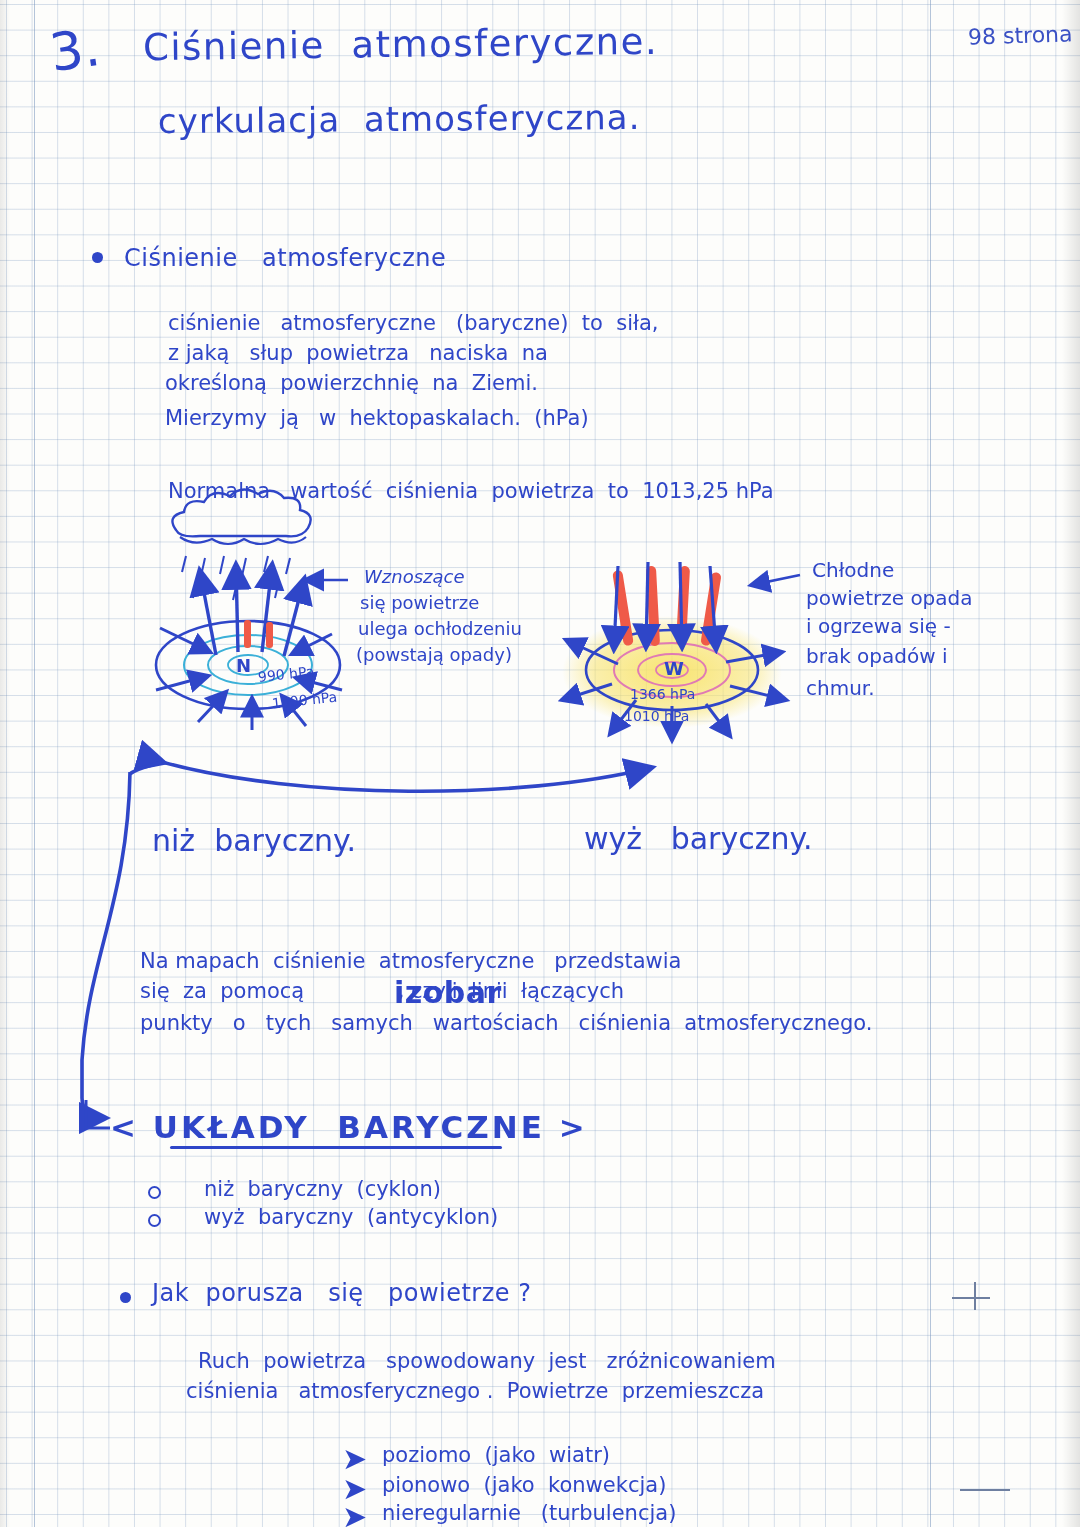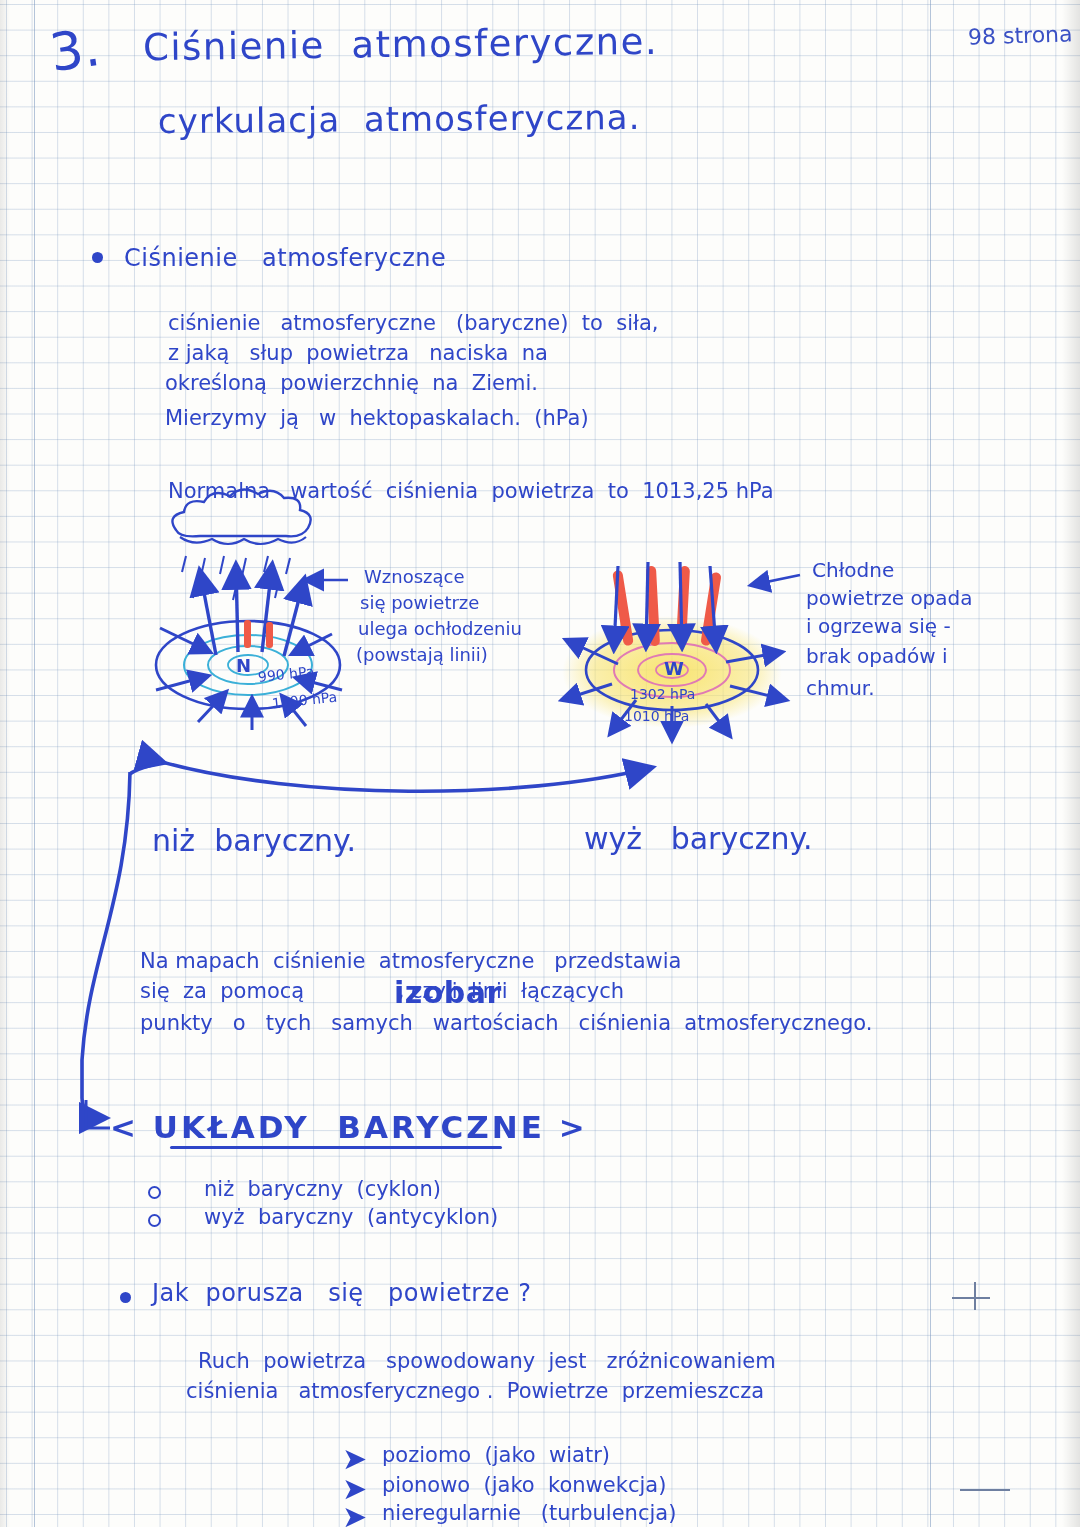--- a/index.html
+++ b/index.html
@@ -236,37 +236,37 @@
 
     <path d="M86,1100 L86,1128 L110,1128" fill="none" stroke="#2f46c8" stroke-width="3"></path>
 
     <g stroke="#6e7fa0" stroke-width="2" fill="none">
       <line x1="952" y1="1298" x2="990" y2="1298"></line>
       <line x1="975" y1="1282" x2="975" y2="1310"></line>
       <line x1="960" y1="1490" x2="1010" y2="1490"></line>
     </g>
   </svg>
 
-  <div class="ink t18" style="left:364px; top:566px;">Wznoszące</div>
+  <div class="ink t18" style="left:364px; top:566px;font-style:italic;">Wznoszące</div>
   <div class="ink t18" style="left:360px; top:592px;">się powietrze</div>
   <div class="ink t18" style="left:358px; top:618px;">ulega ochłodzeniu</div>
-  <div class="ink t18" style="left:356px; top:644px;">(powstają linii)</div>
+  <div class="ink t18" style="left:356px; top:644px;">(powstają opady)</div>
 
   <div class="ink t20" style="left:812px; top:558px;">Chłodne</div>
   <div class="ink t20" style="left:806px; top:586px;">powietrze opada</div>
   <div class="ink t20" style="left:806px; top:614px;">i ogrzewa się -</div>
   <div class="ink t20" style="left:806px; top:644px;">brak opadów i</div>
   <div class="ink t20" style="left:806px; top:676px;">chmur.</div>
 
   <div class="ink t18 bold" style="left:236px; top:655px;">N</div>
   <div class="ink t14" style="left:258px; top:666px; transform:rotate(-6deg);">990 hPa</div>
   <div class="ink t14" style="left:272px; top:692px; transform:rotate(-6deg);">1000 hPa</div>
 
   <div class="ink t18 bold" style="left:664px; top:658px;">W</div>
-  <div class="ink t14" style="left:630px; top:686px;">1302 hPa</div>
+  <div class="ink t14" style="left:630px; top:686px;">1366 hPa</div>
   <div class="ink t14" style="left:624px; top:708px;">1010 hPa</div>
 
   <div class="ink t22" style="left:152px; top:822px;">niż  baryczny.</div>
   <div class="ink t22" style="left:584px; top:820px;text-align:right;">wyż   baryczny.</div>
 
   <div class="ink t21" style="left:140px; top:948px;">Na mapach  ciśnienie  atmosferyczne   przedstawia</div>
   <div class="ink t21" style="left:140px; top:978px;">się  za  pomocą              , czyli  linii  łączących</div>
   <div class="ink t22 bold" style="left:394px; top:974px; letter-spacing:0.5px;">izobar</div>
   <div class="ink t21" style="left:140px; top:1010px;">punkty   o   tych   samych   wartościach   ciśnienia  atmosferycznego.</div>
 

